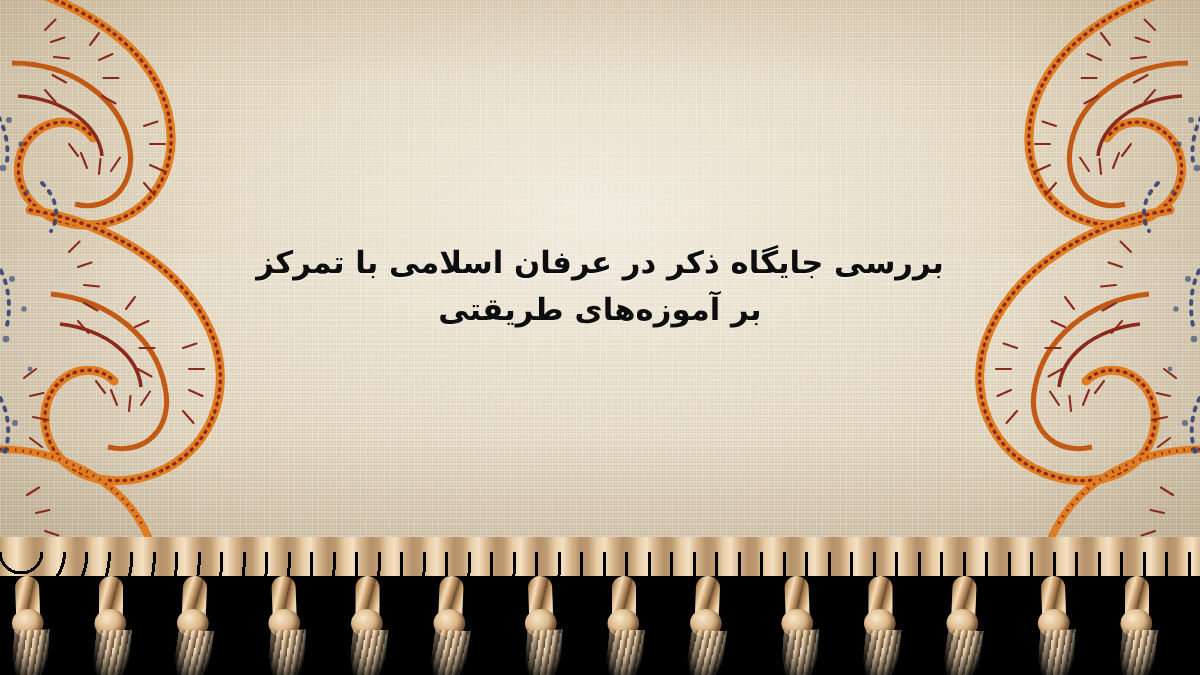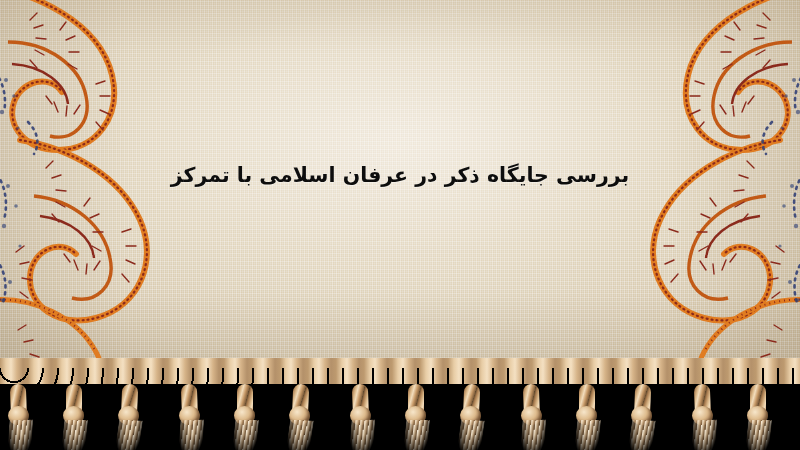--- a/index.html
+++ b/index.html
@@ -214,20 +214,21 @@
         <circle cx="4" cy="226" r="2.2"></circle>
           <circle cx="20" cy="246" r="1.6"></circle>
         <circle cx="10" cy="282" r="2"></circle>
           <circle cx="2" cy="300" r="1.8"></circle>
       </g>
     </g>
   </svg>
 
   <div class="title-wrap">
     <div class="title-line l1">بررسی جایگاه ذکر در عرفان اسلامی با تمرکز</div>
+    <div class="title-line l2">بر آموزه‌های طریقتی</div>
   </div>
 
   <div class="black-bottom"></div>
 
   <div class="scallop"></div>
 
   <div id="tassels">
       <div class="tassel" style="left: 1px; top: 364px; transform: rotate(-2.2deg);">
         <div class="t-cord"></div>
         <div class="t-cord2"></div>

